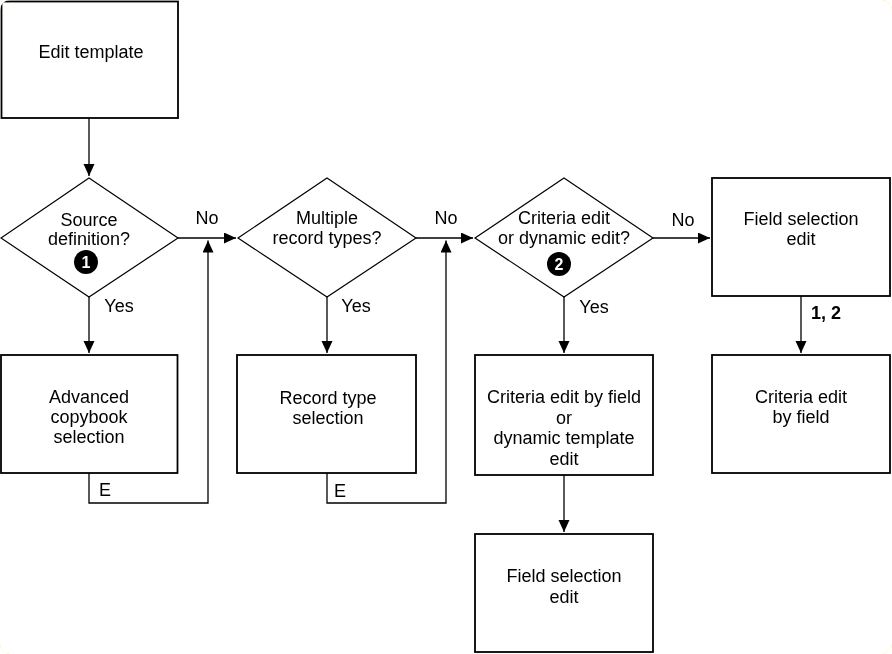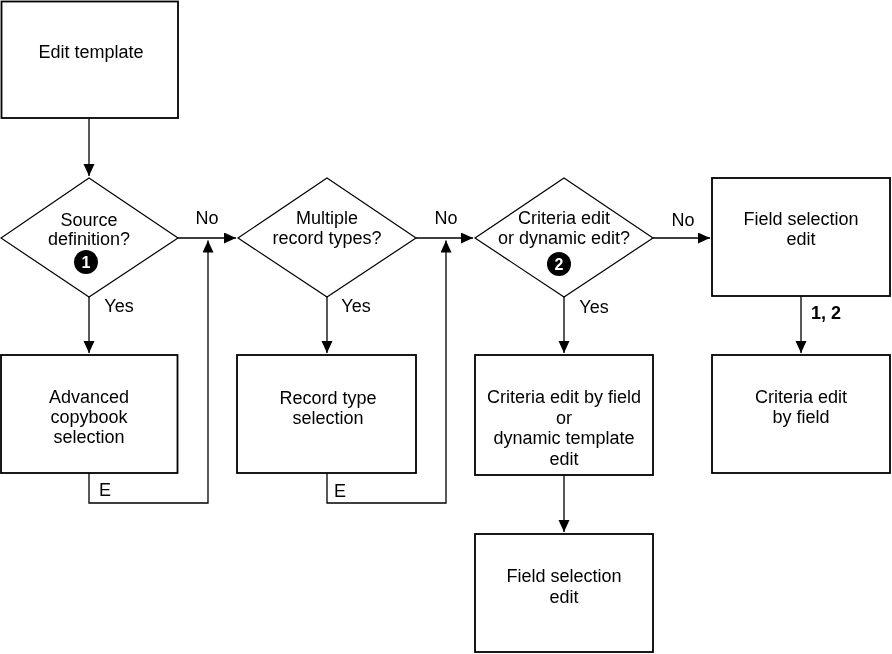--- a/index.html
+++ b/index.html
@@ -6,20 +6,21 @@
     margin: 0;
     padding: 0;
     background: #ffffff;
   }
   .stage {
     position: relative;
     width: 892px;
     height: 654px;
     background: #fde047;
     overflow: hidden;
+    border-radius: 10px;
   }
   svg { display: block; }
   .box {
     fill: #ffffff;
     stroke: #000000;
     stroke-width: 1.8;
   }
   .diamond {
     fill: #ffffff;
     stroke: #000000;

